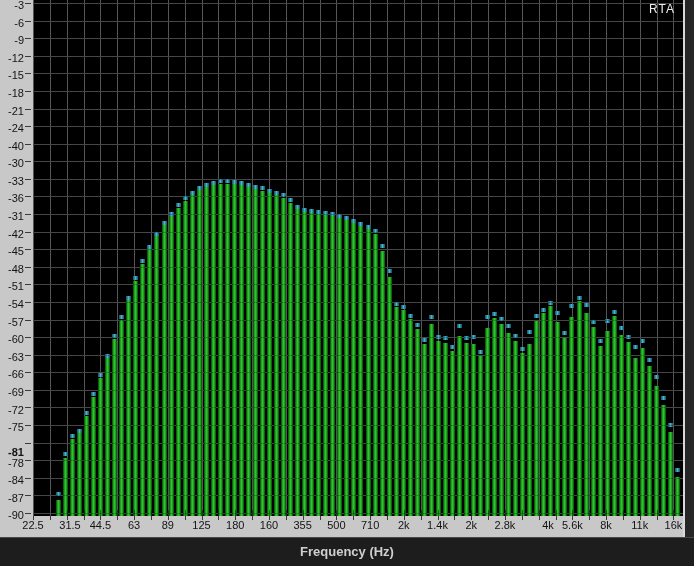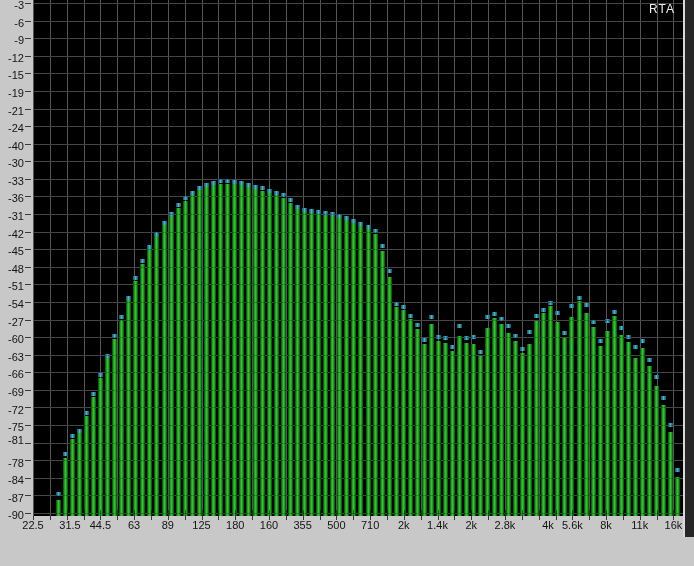--- a/index.html
+++ b/index.html
@@ -375,21 +375,21 @@
       <div class="ylab" style="top: 0px;">-3</div>
       <div class="ytick" style="top: 3px;"></div>
       <div class="ylab" style="top: 17.59px;">-6</div>
       <div class="ytick" style="top: 20.59px;"></div>
       <div class="ylab" style="top: 35.18px;">-9</div>
       <div class="ytick" style="top: 38.17px;"></div>
       <div class="ylab" style="top: 52.77px;">-12</div>
       <div class="ytick" style="top: 55.76px;"></div>
       <div class="ylab" style="top: 70.36px;">-15</div>
       <div class="ytick" style="top: 73.34px;"></div>
-      <div class="ylab" style="top: 87.95px;">-19</div>
+      <div class="ylab" style="top: 87.95px;">-18</div>
       <div class="ytick" style="top: 90.93px;"></div>
       <div class="ylab" style="top: 105.54px;">-21</div>
       <div class="ytick" style="top: 108.52px;"></div>
       <div class="ylab" style="top: 123.13px;">-24</div>
       <div class="ytick" style="top: 126.1px;"></div>
       <div class="ylab" style="top: 140.72px;">-40</div>
       <div class="ytick" style="top: 143.69px;"></div>
       <div class="ylab" style="top: 158.31px;">-30</div>
       <div class="ytick" style="top: 161.27px;"></div>
       <div class="ylab" style="top: 175.9px;">-33</div>
@@ -401,37 +401,37 @@
       <div class="ylab" style="top: 228.67px;">-42</div>
       <div class="ytick" style="top: 231.62px;"></div>
       <div class="ylab" style="top: 246.26px;">-45</div>
       <div class="ytick" style="top: 249.2px;"></div>
       <div class="ylab" style="top: 263.85px;">-48</div>
       <div class="ytick" style="top: 266.79px;"></div>
       <div class="ylab" style="top: 281.44px;">-51</div>
       <div class="ytick" style="top: 284.38px;"></div>
       <div class="ylab" style="top: 299.03px;">-54</div>
       <div class="ytick" style="top: 301.96px;"></div>
-      <div class="ylab" style="top: 316.62px;">-27</div>
+      <div class="ylab" style="top: 316.62px;">-57</div>
       <div class="ytick" style="top: 319.55px;"></div>
       <div class="ylab" style="top: 334.21px;">-60</div>
       <div class="ytick" style="top: 337.13px;"></div>
       <div class="ylab" style="top: 351.8px;">-63</div>
       <div class="ytick" style="top: 354.72px;"></div>
       <div class="ylab" style="top: 369.39px;">-66</div>
       <div class="ytick" style="top: 372.31px;"></div>
       <div class="ylab" style="top: 386.98px;">-69</div>
       <div class="ytick" style="top: 389.89px;"></div>
       <div class="ylab" style="top: 404.57px;">-72</div>
       <div class="ytick" style="top: 407.48px;"></div>
       <div class="ylab" style="top: 422.16px;">-75</div>
       <div class="ytick" style="top: 425.06px;"></div>
       <div class="ylab" style="top: 458px;">-78</div>
       <div class="ytick" style="top: 442.65px;"></div>
-      <div class="ylab" style="top: 435px;">-81</div>
+      <div class="ylab" style="top: 447px; font-weight: bold;">-81</div>
       <div class="ytick" style="top: 460.24px;"></div>
       <div class="ylab" style="top: 474.93px;">-84</div>
       <div class="ytick" style="top: 477.82px;"></div>
       <div class="ylab" style="top: 492.52px;">-87</div>
       <div class="ytick" style="top: 495.41px;"></div>
       <div class="ylab" style="top: 510.11px;">-90</div>
       <div class="ytick" style="top: 512.99px;"></div>
     </div>
   <div id="xaxis">
       <div class="xtick" style="left: 33px;"></div>
@@ -490,14 +490,17 @@
       <div class="xlab" style="left: 504.94px;">2.8k</div>
       <div class="xlab" style="left: 548px;">4k</div>
       <div class="xlab" style="left: 572.36px;">5.6k</div>
       <div class="xlab" style="left: 606.07px;">8k</div>
       <div class="xlab" style="left: 639.78px;">11k</div>
       <div class="xlab" style="left: 673.49px;">16k</div>
     </div>
 
   <div id="right-strip"></div>
 
+  <div id="bottom-bar">
+    <span>Frequency (Hz)</span>
+  </div>
 
 </div>
 
 </body></html>

